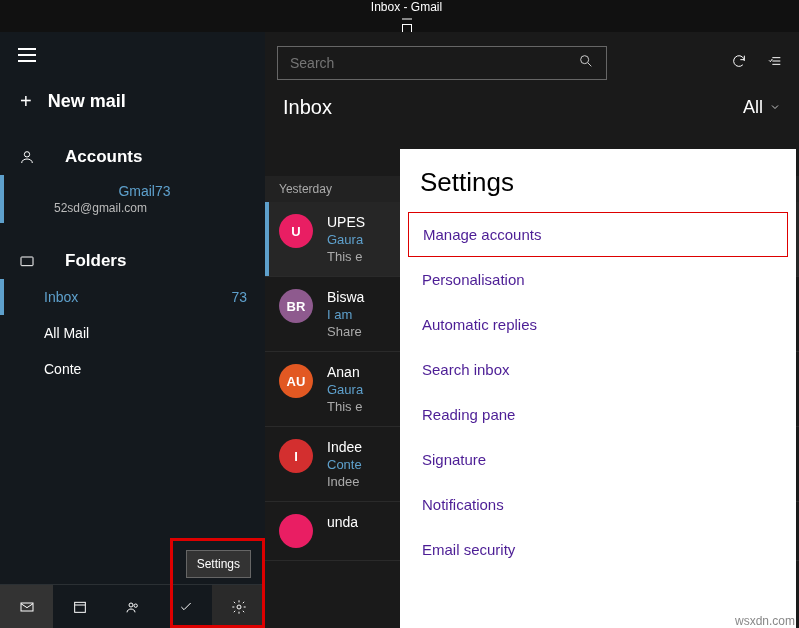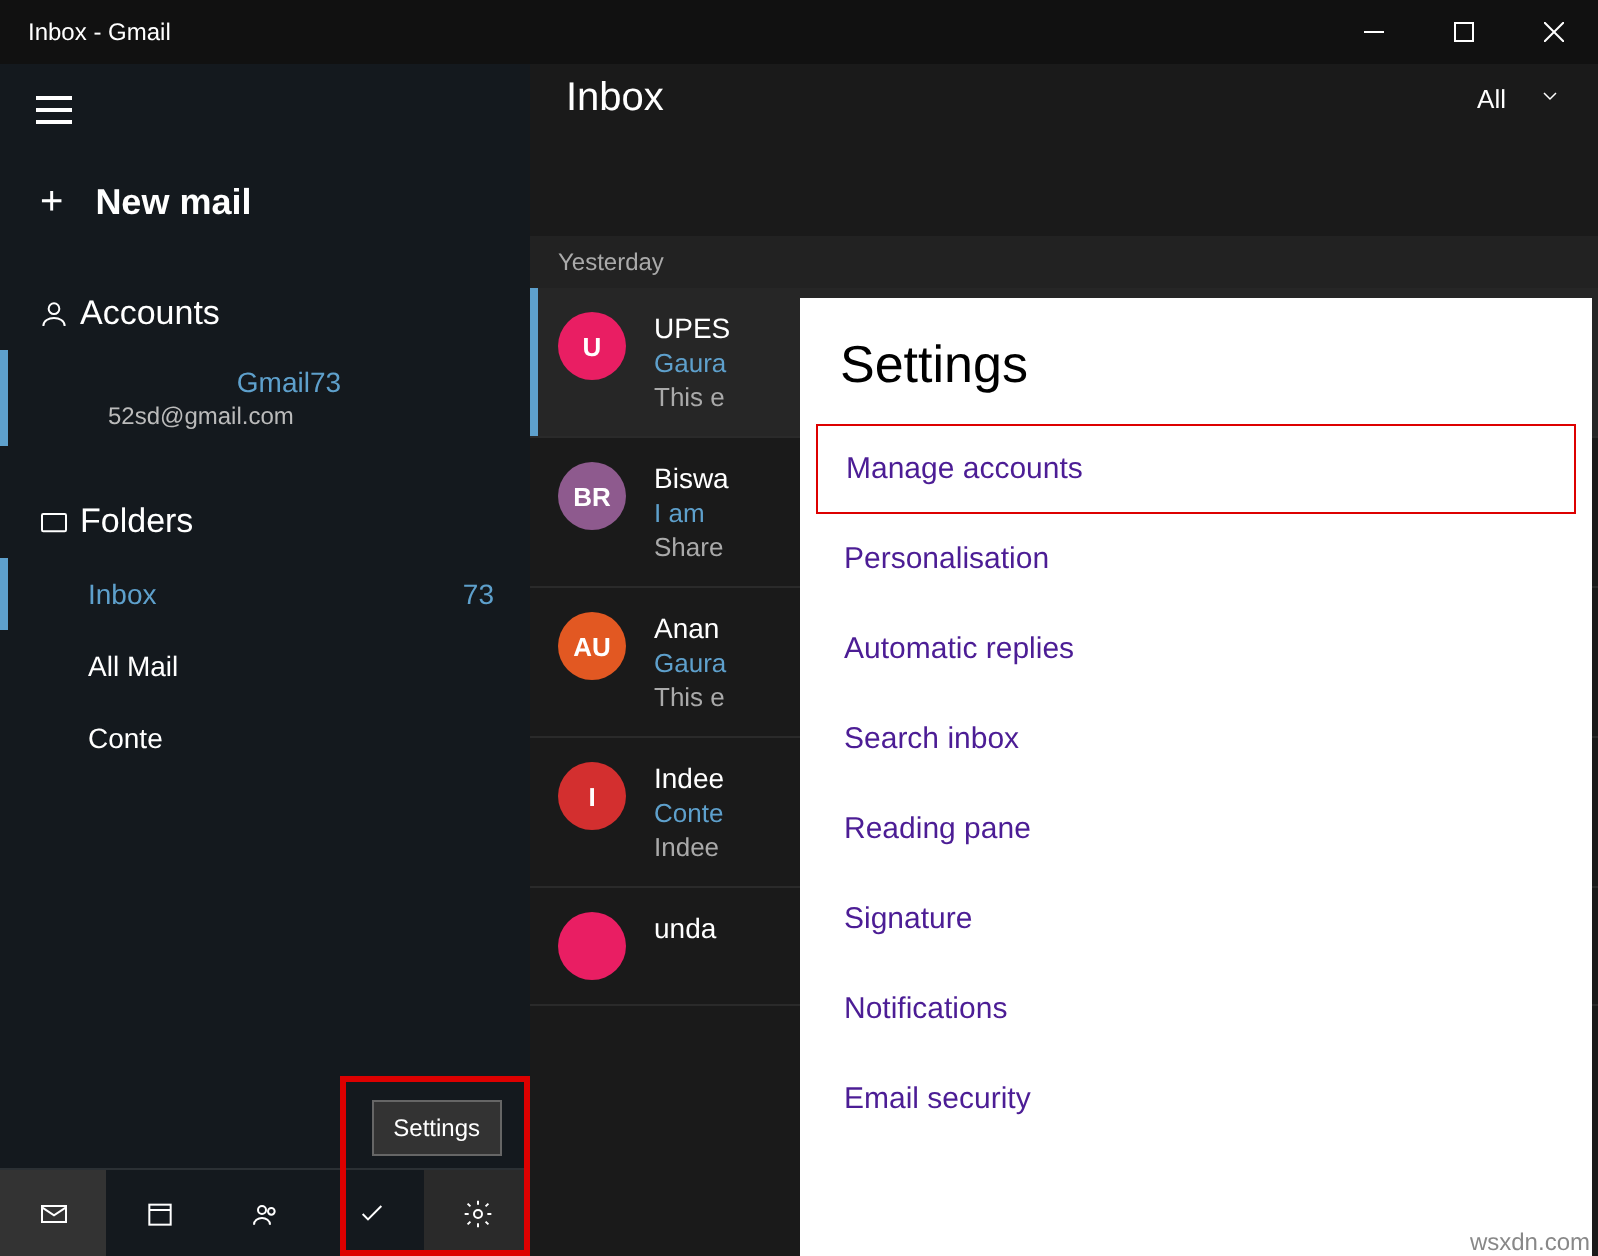--- a/index.html
+++ b/index.html
@@ -1,35 +1,35 @@
 <!DOCTYPE html>
 <html><head>
 <meta charset="utf-8">
 <style>
 * { margin: 0; padding: 0; box-sizing: border-box; font-family: 'Segoe UI', sans-serif; }
 body { width: 799px; height: 628px; overflow: hidden; background: #1a1a1a; }
 
 .window { width: 100%; height: 100%; display: flex; flex-direction: column; }
 
-.titlebar { height: 32px; background: #111; display: flex; align-items: center; color: #fff; font-size: 12px; padding-left: 14px; }
+.titlebar { height: 32px; background: #111; display: flex; align-items: center; color: #fff; font-size: 12px; padding-left: 14px; flex-direction: column; }
 .title-text { flex: 1; }
 .winbtn { width: 45px; height: 32px; display: flex; align-items: center; justify-content: center; color: #fff; }
 .winbtn svg { width: 10px; height: 10px; stroke: #fff; fill: none; stroke-width: 1; }
 
 .body { flex: 1; display: flex; position: relative; }
 
 .sidebar { width: 265px; background: rgba(20,25,30,0.92); color: #fff; display: flex; flex-direction: column; position: relative; }
 .sidebar-top { padding: 16px 14px 8px 18px; }
 .hamburger { width: 18px; height: 14px; display: flex; flex-direction: column; justify-content: space-between; margin-bottom: 20px; }
 .hamburger span { height: 2px; background: #fff; }
 
 .newmail { display: flex; align-items: center; gap: 16px; padding: 8px 0 18px 2px; font-size: 18px; font-weight: 600; }
 .plus { font-size: 20px; font-weight: 300; }
 
-.section-head { display: flex; align-items: center; gap: 4px; padding: 8px 18px; font-size: 17px; font-weight: 400; }
+.section-head { display: flex; align-items: center; gap: 29px; padding: 8px 18px; font-size: 17px; font-weight: 700; }
 .section-head .icon { width: 18px; display: flex; justify-content: center; }
 
 .account-item { padding: 8px 18px 8px 44px; position: relative; }
 .account-item .bar { position: absolute; left: 0; top: 0; bottom: 0; width: 4px; background: #5ea0cc; }
 .account-name { color: #5ea0cc; font-size: 14px; display: flex; justify-content: center; padding-right: 2px; }
 .account-email { color: #bbb; font-size: 12px; margin-top: 2px; padding-left: 10px; }
 
 .folder-item { padding: 10px 18px 10px 44px; font-size: 14px; color: #fff; display: flex; justify-content: space-between; position: relative; }
 .folder-item.active .bar { position: absolute; left: 0; top: 0; bottom: 0; width: 4px; background: #5ea0cc; }
 .folder-item.active .fname, .folder-item.active .fcount { color: #5ea0cc; }
@@ -44,21 +44,21 @@
 .main { flex: 1; background: #1a1a1a; display: flex; flex-direction: column; }
 .main-top { display: flex; align-items: center; padding: 14px 16px 10px 12px; gap: 14px; }
 .search { flex: 0 0 330px; height: 34px; border: 1px solid #666; display: flex; align-items: center; padding: 0 12px; }
 .search input { flex: 1; background: transparent; border: none; color: #ccc; font-size: 14px; outline: none; }
 .search .sicon { color: #ccc; }
 
 .main-icons { margin-left: auto; display: flex; gap: 20px; color: #fff; }
 
 .inbox-head { display: flex; justify-content: space-between; align-items: center; padding: 6px 18px 16px; color: #fff; }
 .inbox-head h2 { font-size: 20px; font-weight: 400; }
-.all-btn { font-size: 13px; display: flex; align-items: center; gap: 16px; }
+.all-btn { font-size: 18px; display: flex; align-items: center; gap: 6px; }
 
 .date-sep { background: #222; color: #aaa; font-size: 12px; padding: 6px 14px; margin-top: 41px; }
 
 .msg-list { flex: 1; overflow: hidden; }
 .msg { display: flex; padding: 12px 14px; gap: 14px; border-bottom: 1px solid #2a2a2a; position: relative; }
 .msg.sel::before { content: ''; position: absolute; left: 0; top: 0; bottom: 0; width: 4px; background: #5ea0cc; }
 .msg.sel { background: #262626; }
 .avatar { width: 34px; height: 34px; border-radius: 50%; display: flex; align-items: center; justify-content: center; color: #fff; font-size: 13px; font-weight: 600; flex-shrink: 0; }
 .msg-body { flex: 1; overflow: hidden; }
 .msg-from { color: #fff; font-size: 14px; white-space: nowrap; overflow: hidden; text-overflow: ellipsis; }
@@ -184,20 +184,40 @@
                 <circle cx="12" cy="12" r="3"></circle>
                 <path d="M12 2v3M12 19v3M4.2 4.2l2.1 2.1M17.7 17.7l2.1 2.1M2 12h3M19 12h3M4.2 19.8l2.1-2.1M17.7 6.3l2.1-2.1"></path>
               </svg>
             </div>
         </div>
         <div class="settings-highlight"></div>
       </div>
     </div>
 
     <div class="main">
+      <div class="main-top">
+        <div class="search">
+          <input placeholder="Search" style="">
+          <span class="sicon"><svg class="ic" viewBox="0 0 24 24">
+                <circle cx="10" cy="10" r="6"></circle>
+                <line x1="15" y1="15" x2="20" y2="20"></line>
+              </svg></span>
+        </div>
+        <div class="main-icons">
+          <span><svg class="ic" viewBox="0 0 24 24">
+                <path d="M20 12a8 8 0 10-2.3 5.7M20 4v6h-6"></path>
+              </svg></span>
+          <span><svg class="ic" viewBox="0 0 24 24">
+                <line x1="8" y1="7" x2="20" y2="7"></line>
+                <line x1="8" y1="12" x2="20" y2="12"></line>
+                <line x1="8" y1="17" x2="20" y2="17"></line>
+                <path d="M3 11l2 2 3-4"></path>
+              </svg></span>
+        </div>
+      </div>
       <div class="inbox-head">
         <h2>Inbox</h2>
         <div class="all-btn">
           <span>All</span>
           <span><svg class="ic" style="width:12px;height:12px" viewBox="0 0 24 24">
                 <path d="M6 9l6 6 6-6"></path>
               </svg></span>
         </div>
       </div>
       <div class="date-sep">Yesterday</div>

